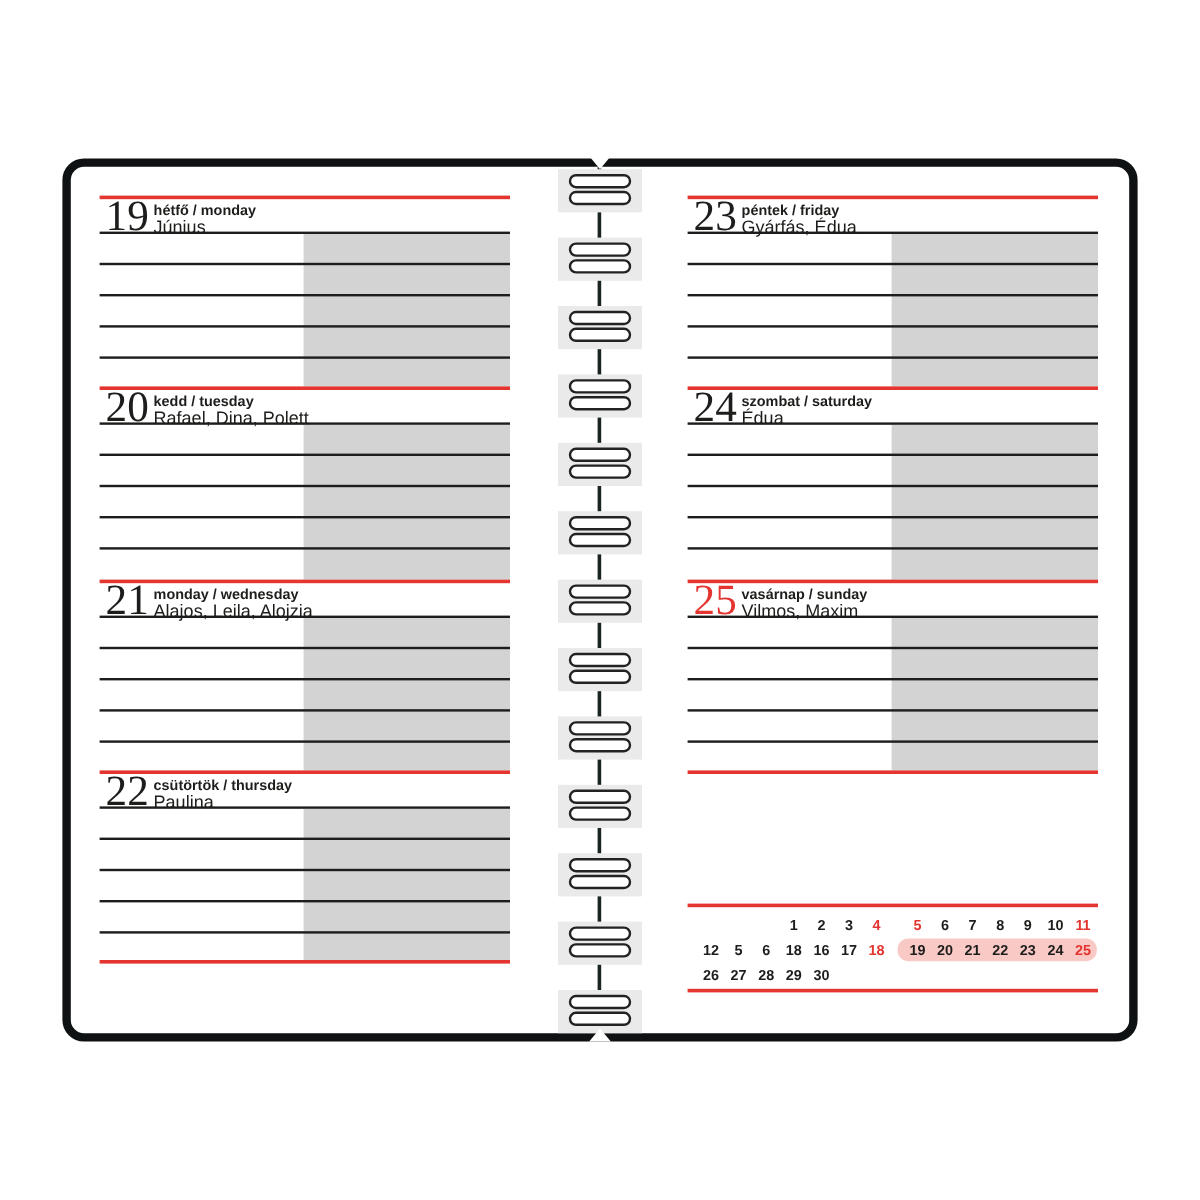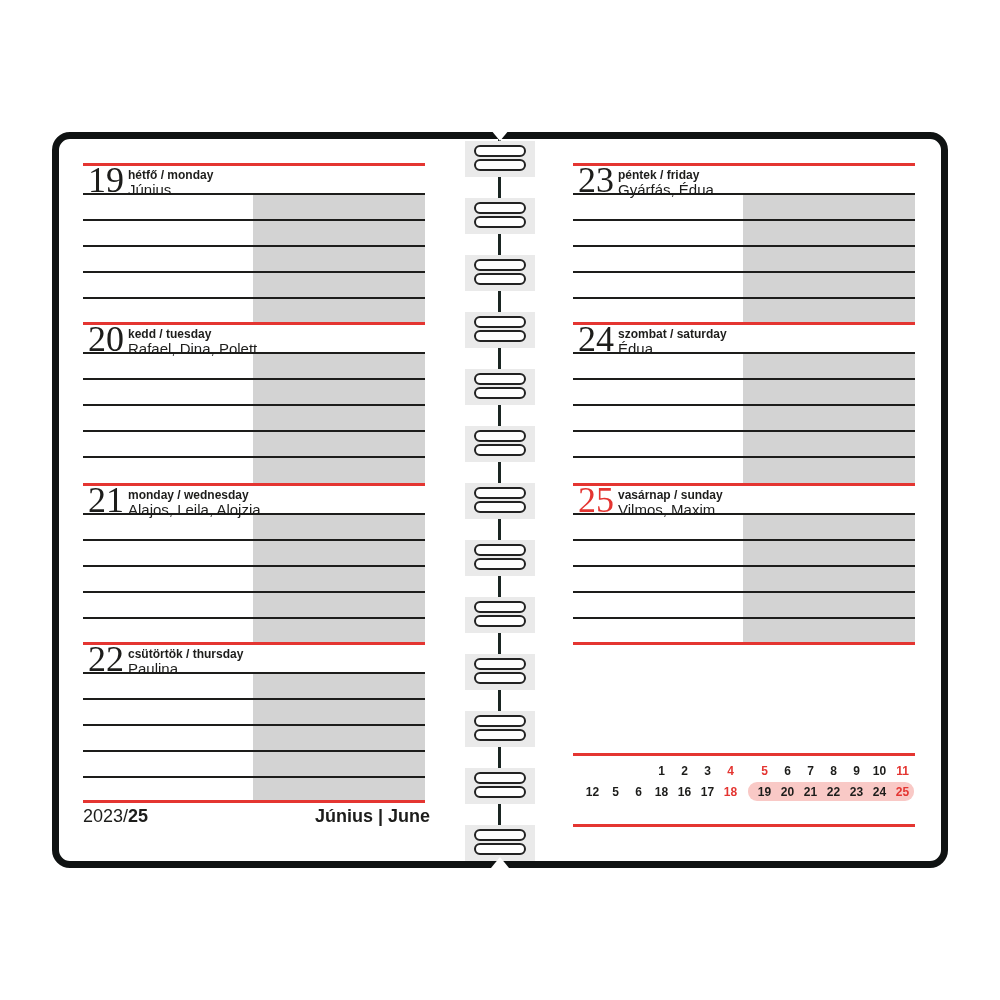--- a/index.html
+++ b/index.html
@@ -120,24 +120,20 @@
       <div class="rule r4"></div>
       <div class="rule r5"></div>
       <div class="redline"></div>
       <div class="day-num">22</div>
       <div class="day-weekday">csütörtök / thursday</div>
       <div class="day-names">Paulina</div>
     </div>
 
     <div class="bottom-red" style="left:83px;top:800px;"></div>
 
-    <div class="footer">
-      <span><span class="year">2023/</span><span class="wk">25</span></span>
-      <span class="month">Június | June</span>
-    </div>
   </div>
 
   <div class="page">
 
     <div class="day-block" style="left:573px;top:163px;height:159px;">
       <div class="gray-block"></div>
       <div class="rule r1"></div>
       <div class="rule r2"></div>
       <div class="rule r3"></div>
       <div class="rule r4"></div>
@@ -207,20 +203,37 @@
             <span class="cal-cell red">18</span>
             <span class="cal-gap"></span>
             <span class="cal-cell">19</span>
             <span class="cal-cell">20</span>
             <span class="cal-cell">21</span>
             <span class="cal-cell">22</span>
             <span class="cal-cell">23</span>
             <span class="cal-cell">24</span>
             <span class="cal-cell red">25</span>
           </div>
+          <div class="cal-row">
+            <span class="cal-cell">26</span>
+            <span class="cal-cell">27</span>
+            <span class="cal-cell">28</span>
+            <span class="cal-cell">29</span>
+            <span class="cal-cell">30</span>
+            <span class="cal-cell"></span>
+            <span class="cal-cell"></span>
+            <span class="cal-gap"></span>
+            <span class="cal-cell"></span>
+            <span class="cal-cell"></span>
+            <span class="cal-cell"></span>
+            <span class="cal-cell"></span>
+            <span class="cal-cell"></span>
+            <span class="cal-cell"></span>
+            <span class="cal-cell"></span>
+          </div>
         </div>
       <div class="redline bot"></div>
     </div>
   </div>
 
   <div>
     <div class="spine-line"></div>
     <div id="rings">
         <div class="ring-group" style="top: 141px;">
           <div class="ring" style="margin-top: 4px;"></div>

